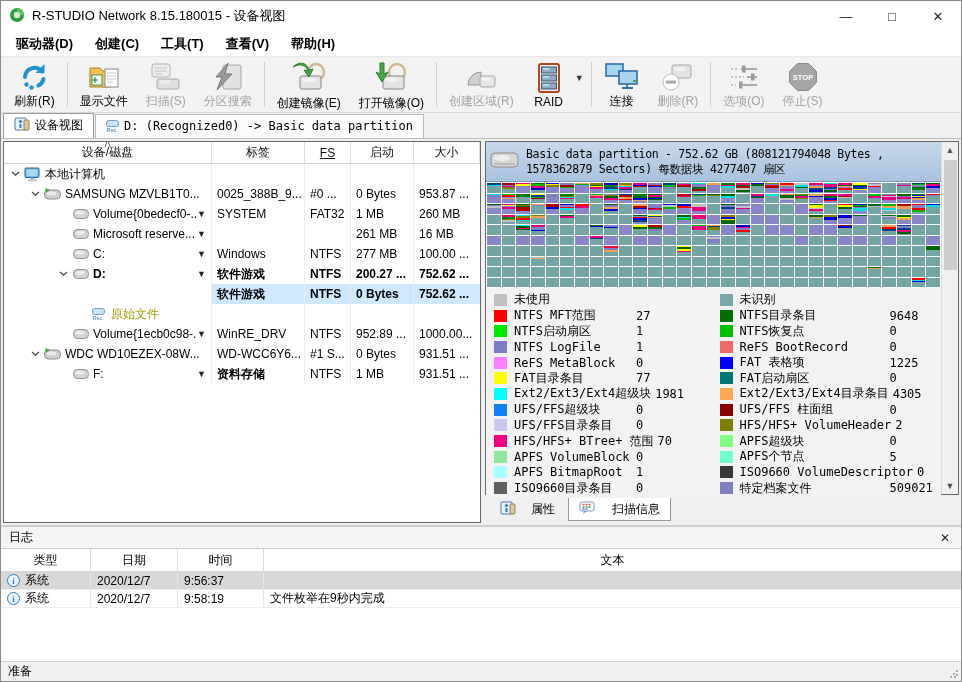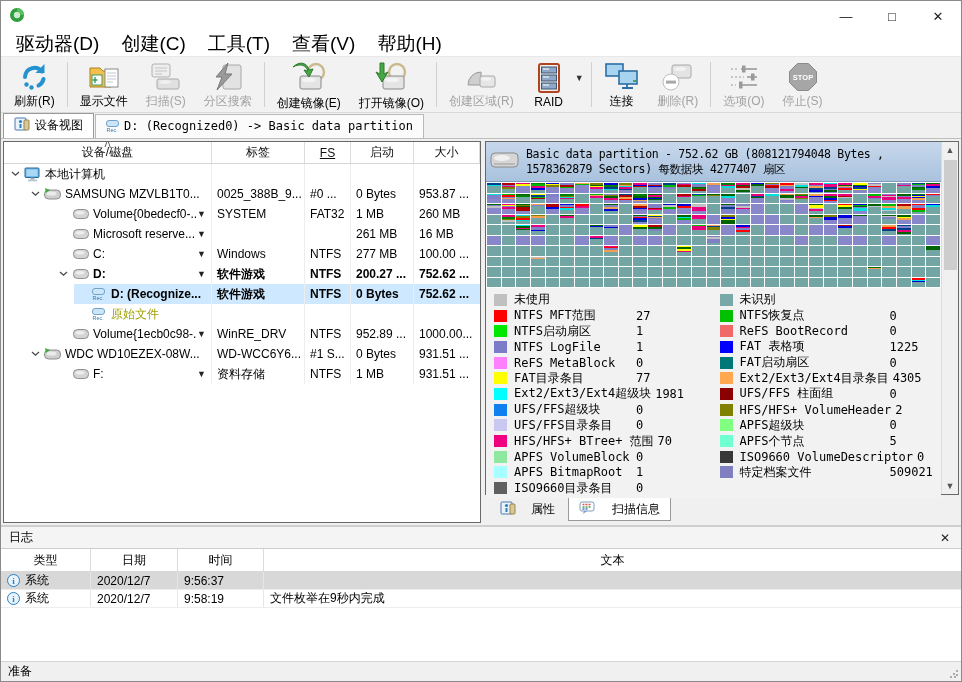--- a/index.html
+++ b/index.html
@@ -10,21 +10,21 @@
   .mono{font-family:"DejaVu Sans Mono",monospace;}
 
   
   .titlebar{height:30px;background:#fff;display:flex;align-items:center;padding-left:8px;flex:0 0 auto;}
   .titlebar .ttl{margin-left:7px;font-size:13px;}
   .win-controls{margin-left:auto;display:flex;height:100%;}
   .win-btn{width:46px;display:flex;align-items:center;justify-content:center;font-size:13px;color:#222;}
 
   
   .menubar{height:26px;background:#fff;display:flex;align-items:center;padding-left:4px;flex:0 0 auto;border-bottom:1px solid #e8e8e8;}
-  .menu-item{padding:4px 11px;font-size:19px;}
+  .menu-item{padding:4px 11px;font-size:13px;font-weight:bold;}
 
   
   .toolbar{height:56px;background:#f2f2f2;display:flex;align-items:stretch;padding:2px 4px;flex:0 0 auto;border-bottom:1px solid #d9d9d9;}
   .tb-btn{display:flex;flex-direction:column;align-items:center;justify-content:flex-start;padding:2px 9px 1px;}
   .tb-btn .ic{height:34px;display:flex;align-items:center;justify-content:center;}
   .tb-btn .lb{font-size:12px;white-space:nowrap;}
   .tb-btn.disabled .lb{color:#a3a3a3;}
   .tb-sep{width:1px;background:#d0d0d0;margin:3px 3px;}
   .tb-dd{display:flex;align-items:center;font-size:9px;color:#333;padding:0 4px 14px 0;}
 
@@ -96,20 +96,21 @@
 <div id="window">
 
   <div class="titlebar">
     <span>
       <svg width="16" height="16">
           <circle cx="8" cy="8" r="7" fill="#2e9e3e"></circle>
           <circle cx="8" cy="8" r="3.2" fill="#cdeccd"></circle>
           <path d="M8 1a7 7 0 0 1 7 7h-3.8A3.2 3.2 0 0 0 8 4.8z" fill="#57c05f"></path>
         </svg>
     </span>
+    <span class="ttl">R-STUDIO Network 8.15.180015 - 设备视图</span>
     <div class="win-controls">
       <span class="win-btn">—</span>
       <span class="win-btn">□</span>
       <span class="win-btn">✕</span>
     </div>
   </div>
 
   <div class="menubar" id="menubar">
       <span class="menu-item">驱动器(D)</span>
       <span class="menu-item">创建(C)</span>
@@ -429,30 +430,20 @@
               </div>
             </div>
             <div class="tr-cell bold" style="width: 93px; background: transparent;">软件游戏</div>
             <div class="tr-cell bold" style="width: 46px; background: transparent;">NTFS</div>
             <div class="tr-cell bold" style="width: 63px; background: transparent;">200.27 ...</div>
             <div class="tr-cell bold" style="width: 62px; flex: 1 1 0%; border-right: none; background: transparent;">752.62 ...</div>
           </div>
           <div class="tree-row">
             <div class="tr-name" style="width: 208px; border-right: 1px solid rgb(237, 237, 237);">
               <span style="width: 70px; flex: 0 0 70px; align-self: stretch;"></span>
-              <div style="display: flex; align-items: center; flex: 1 1 0%; height: 100%; overflow: hidden; background: rgb(205, 232, 255);">
-                <span class="chevslot" style="background: rgb(255, 255, 255);"></span>
-                <span class="rowicon">
-                  <div class="rec-icon">
-                    <div class="rec-box"></div>
-                    <span>Rec.</span>
-                  </div>
-                </span>
-                <span class="tr-text bold">D: (Recognize...</span>
-              </div>
             </div>
             <div class="tr-cell bold" style="width: 93px; background: rgb(205, 232, 255);">软件游戏</div>
             <div class="tr-cell bold" style="width: 46px; background: rgb(205, 232, 255);">NTFS</div>
             <div class="tr-cell bold" style="width: 63px; background: rgb(205, 232, 255);">0 Bytes</div>
             <div class="tr-cell bold" style="width: 62px; flex: 1 1 0%; border-right: none; background: rgb(205, 232, 255);">752.62 ...</div>
           </div>
           <div class="tree-row">
             <div class="tr-name" style="width: 208px; border-right: 1px solid rgb(237, 237, 237);">
               <span style="width: 70px; flex: 0 0 70px; align-self: stretch;"></span>
               <div style="display: flex; align-items: center; flex: 1 1 0%; height: 100%; overflow: hidden; background: transparent;">
@@ -523,21 +514,21 @@
                 <span class="rowicon">
                   <svg width="16" height="10">
                     <rect x="0.5" y="0.5" width="15" height="9" rx="4" fill="#d4d4d4" stroke="#909090"></rect>
                     <ellipse cx="7" cy="3.8" rx="4.5" ry="1.8" fill="#eeeeee"></ellipse>
                   </svg>
                 </span>
                 <span class="tr-text">F:</span>
                 <span class="ddarrow">▼</span>
               </div>
             </div>
-            <div class="tr-cell" style="width: 93px; background: transparent;">资料存储</div>
+            <div class="tr-cell" style="width: 93px; background: transparent; font-weight: bold;">资料存储</div>
             <div class="tr-cell" style="width: 46px; background: transparent;">NTFS</div>
             <div class="tr-cell" style="width: 63px; background: transparent;">1 MB</div>
             <div class="tr-cell" style="width: 62px; flex: 1 1 0%; border-right: none; background: transparent;">931.51 ...</div>
           </div>
         </div>
     </div>
 
     <div class="scan-col">
       <div class="scan-box">
         <div class="scan-content">
@@ -931,20 +922,25 @@
                   <span class="lg-ct">0</span>
                 </div>
               </div>
             <div class="lg-col right mono" id="legendR">
                 <div class="lg-row">
                   <span class="lg-sw" style="background: rgb(120, 168, 168);"></span>
                   <span class="lg-lb">未识别</span>
                   <span class="lg-ct"></span>
                 </div>
                 <div class="lg-row">
+                  <span class="lg-sw" style="background: rgb(0, 112, 0);"></span>
+                  <span class="lg-lb">NTFS目录条目</span>
+                  <span class="lg-ct">9648</span>
+                </div>
+                <div class="lg-row">
                   <span class="lg-sw" style="background: rgb(0, 192, 0);"></span>
                   <span class="lg-lb">NTFS恢复点</span>
                   <span class="lg-ct">0</span>
                 </div>
                 <div class="lg-row">
                   <span class="lg-sw" style="background: rgb(240, 104, 104);"></span>
                   <span class="lg-lb">ReFS BootRecord</span>
                   <span class="lg-ct">0</span>
                 </div>
                 <div class="lg-row">

